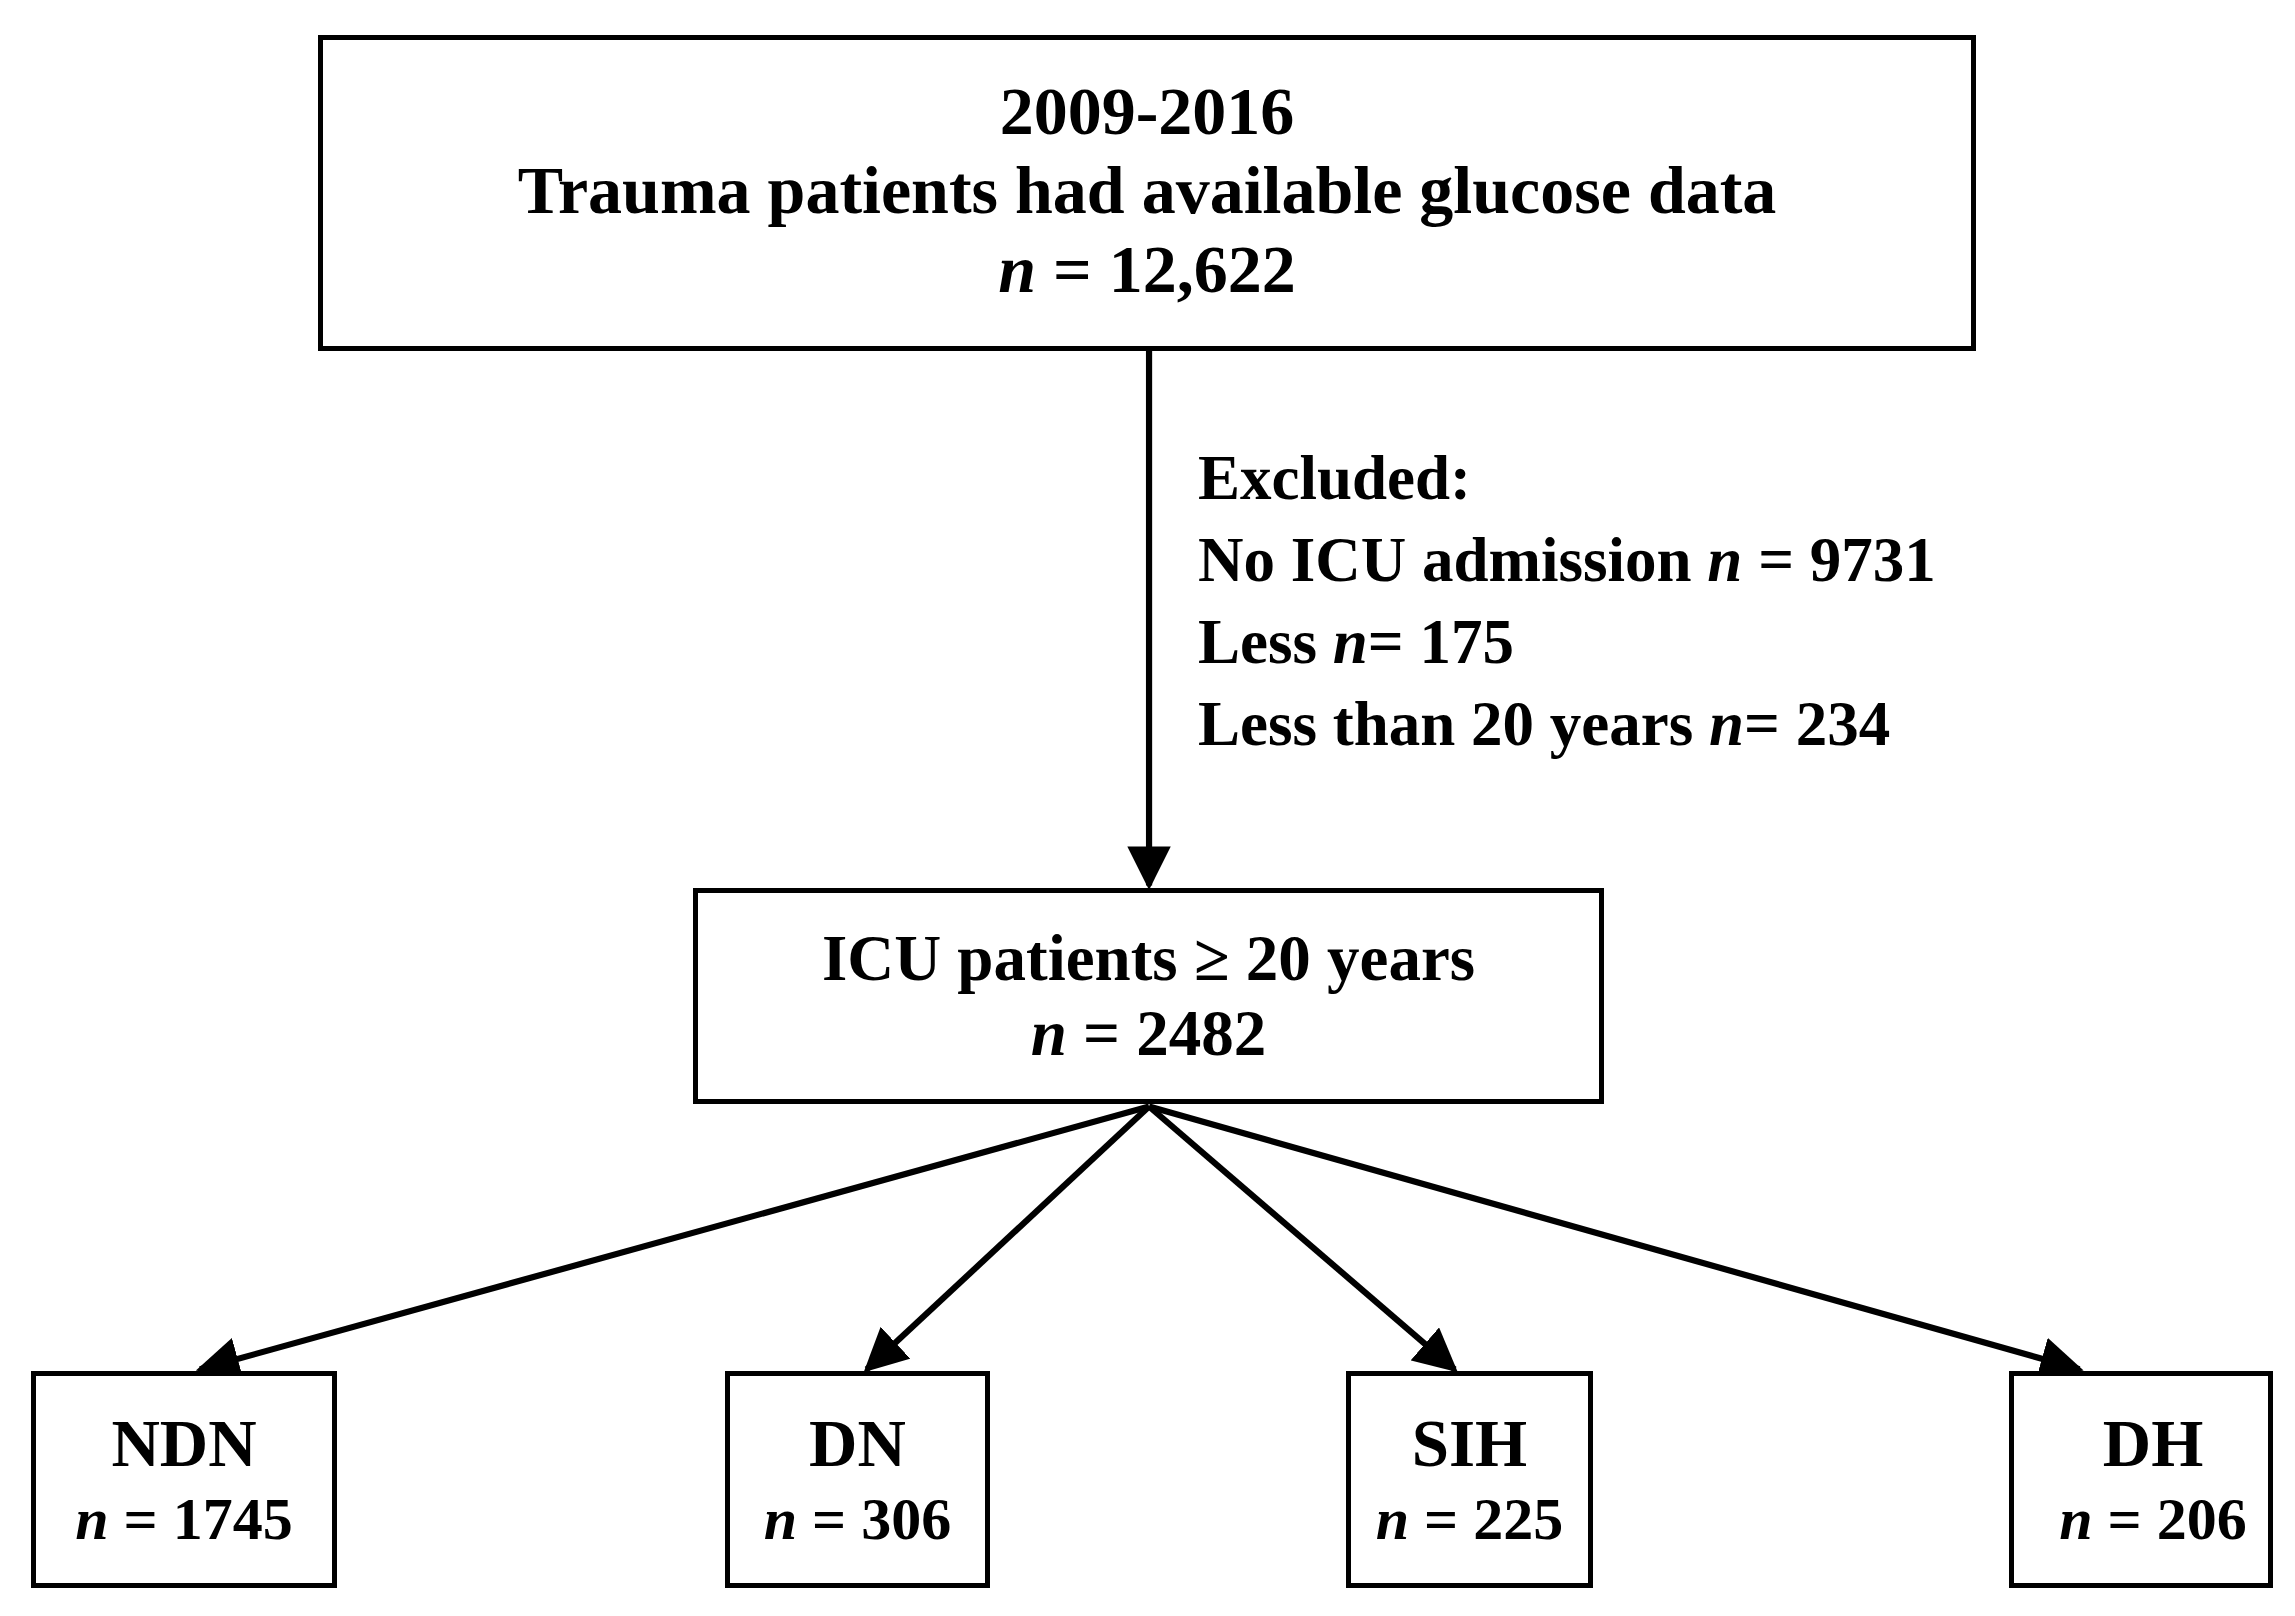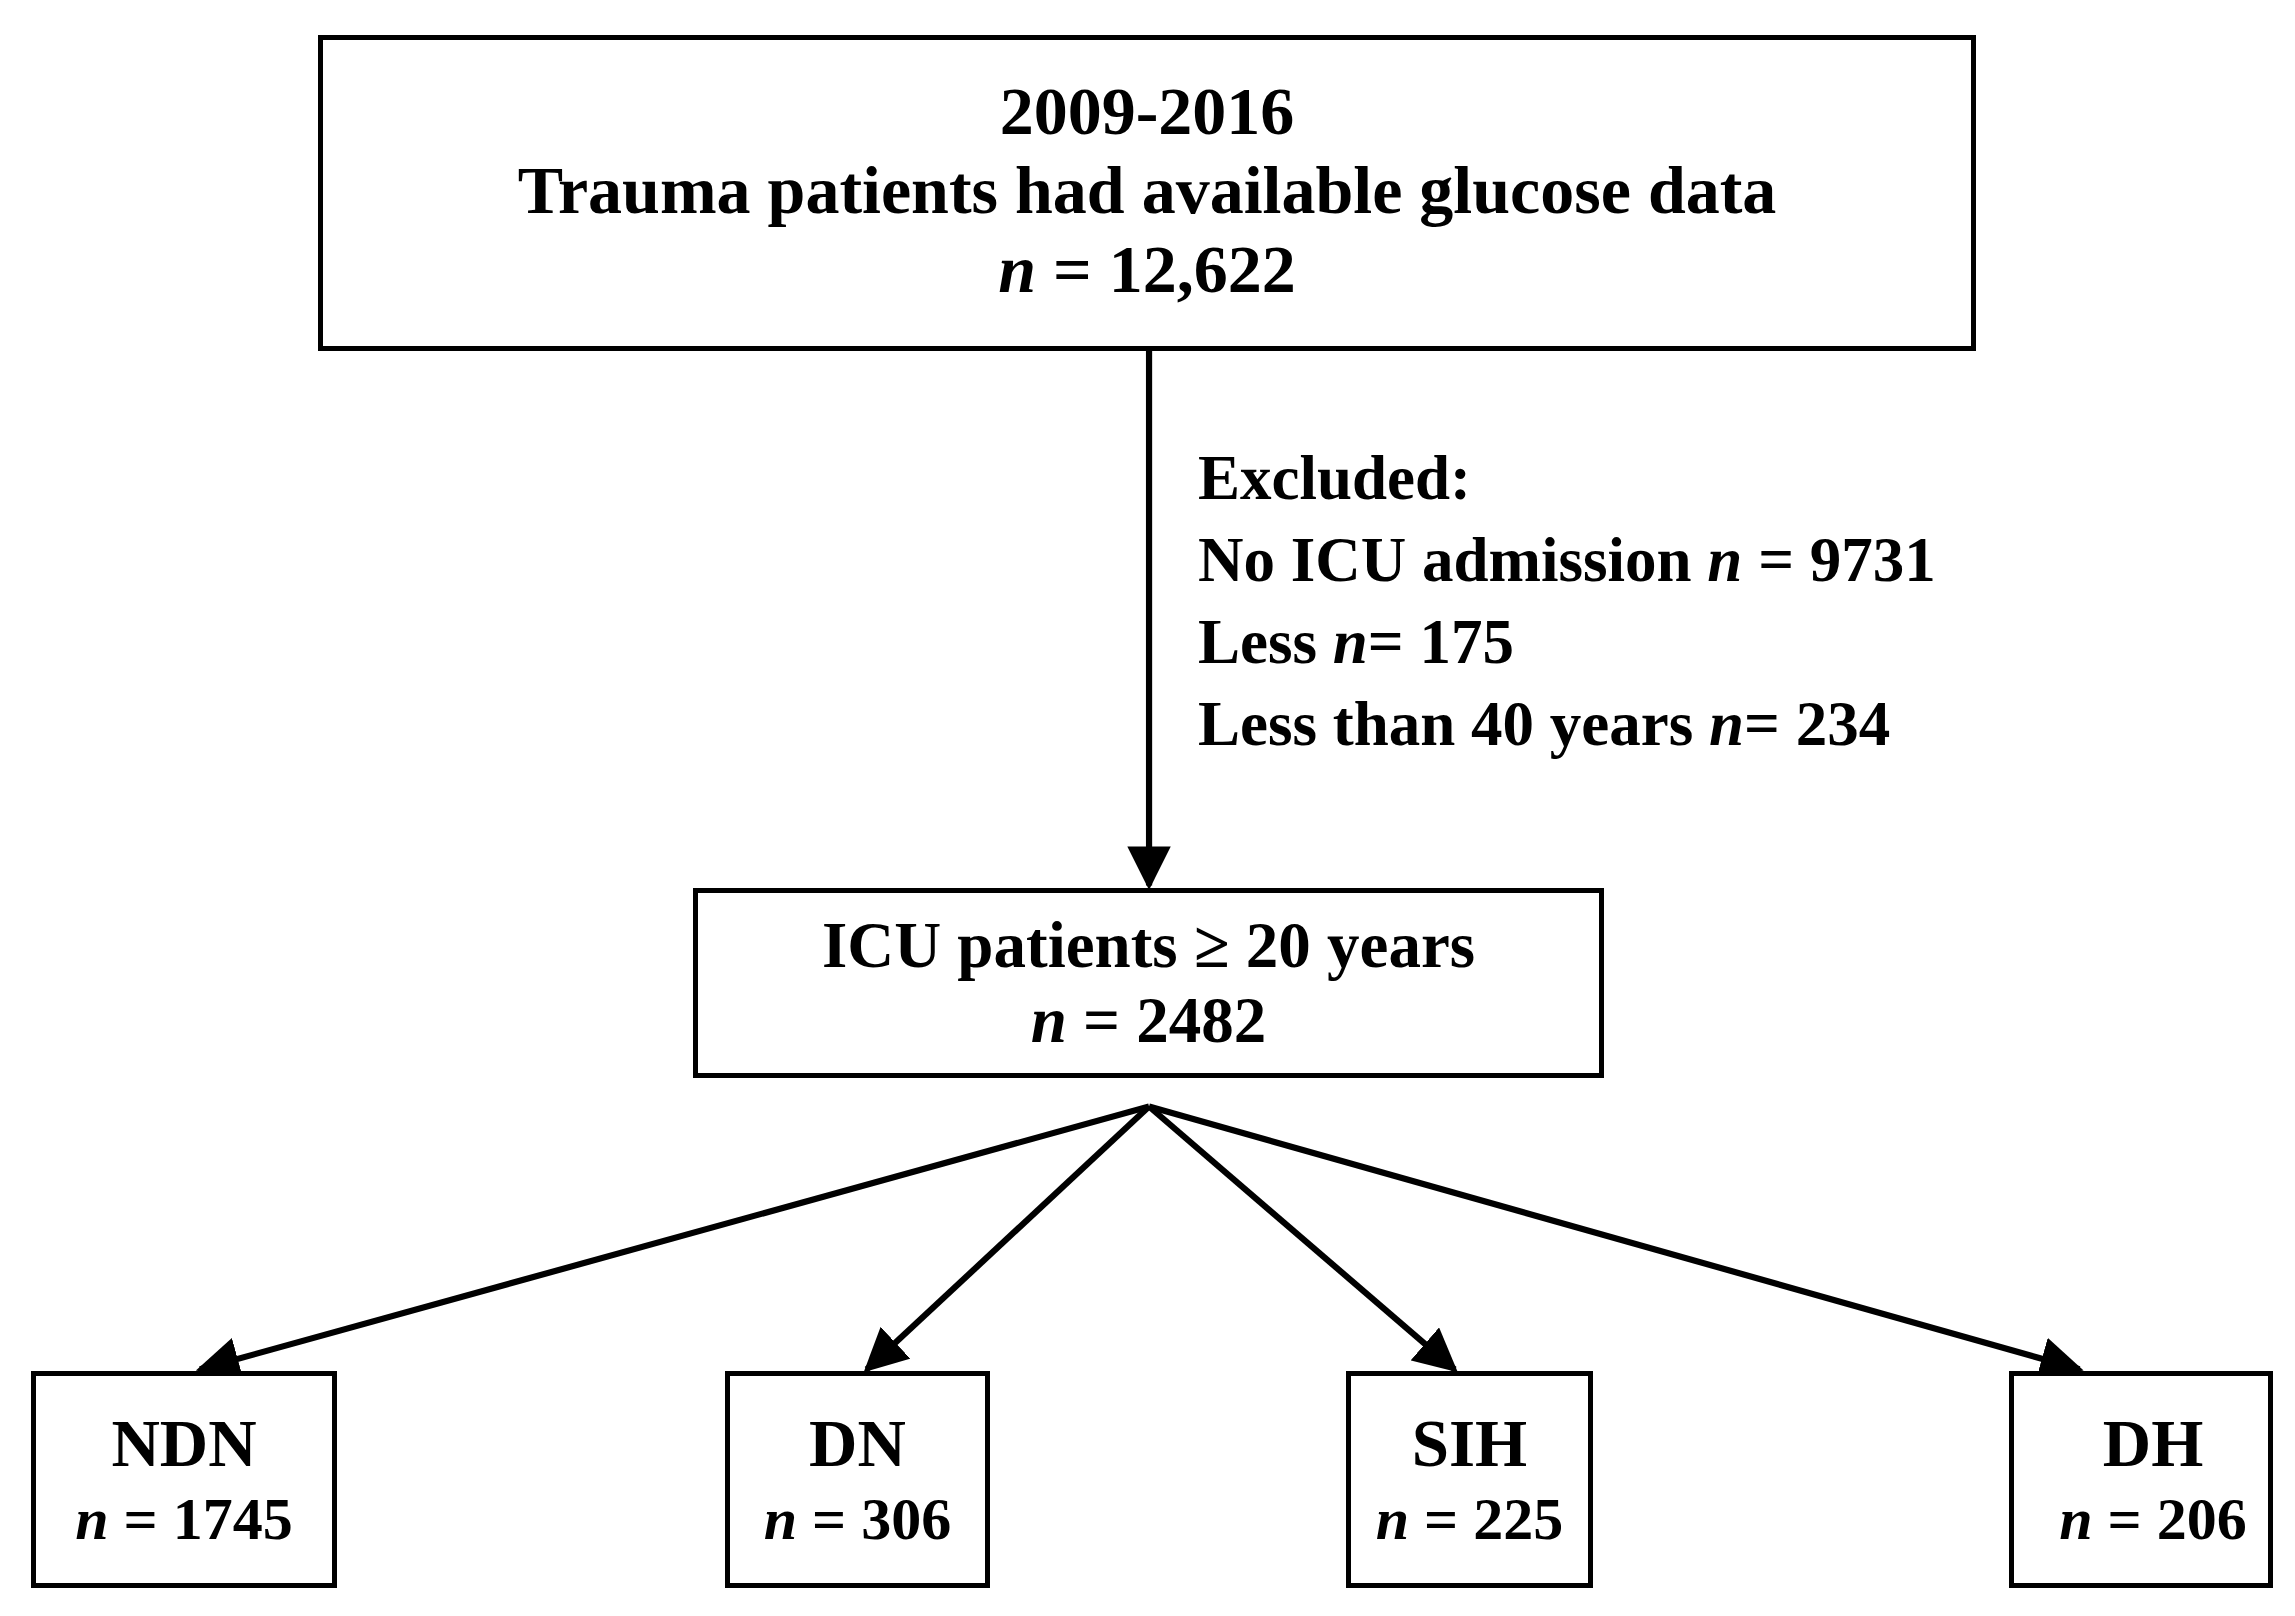--- a/index.html
+++ b/index.html
@@ -32,21 +32,21 @@
   }
   #box-cohort {
     left: 318px;  top: 35px;
     width: 1658px; height: 316px;
     font-size: 68px;
     padding-bottom: 5px;
   }
   #box-cohort .ln { display: block; white-space: nowrap; }
   #box-icu {
     left: 693px; top: 888px;
-    width: 911px; height: 190px;
+    width: 911px; height: 216px;
     font-size: 65px;
   }
   #box-icu .ln { display: block; white-space: nowrap; }
   .group-box {
     position: absolute;
     box-sizing: border-box;
     border: 5.4px solid #000000;
     background: #ffffff;
     display: flex;
     flex-direction: column;
@@ -122,21 +122,21 @@
   <div class="node-box" id="box-cohort">
     <span class="ln">2009-2016</span>
     <span class="ln">Trauma patients had available glucose data</span>
     <span class="ln"><em class="ital">n</em><span> = 12,622</span></span>
   </div>
 
   <div id="exclusion-note">
     <span class="ln">Excluded:</span>
     <span class="ln"><span>No ICU admission </span><em class="ital">n</em><span> = 9731</span></span>
     <span class="ln"><span>Less </span><em class="ital">n</em><span>= 175</span></span>
-    <span class="ln"><span>Less than 40 years </span><em class="ital">n</em><span>= 234</span></span>
+    <span class="ln"><span>Less than 20 years </span><em class="ital">n</em><span>= 234</span></span>
   </div>
 
   <div class="node-box" id="box-icu">
     <span class="ln">ICU patients ≥ 20 years</span>
     <span class="ln"><em class="ital">n</em><span> = 2482</span></span>
   </div>
 
   <div class="group-box" id="box-ndn">
     <span class="gname">NDN</span>
     <span class="gn"><em class="ital">n</em><span> = 1745</span></span>

